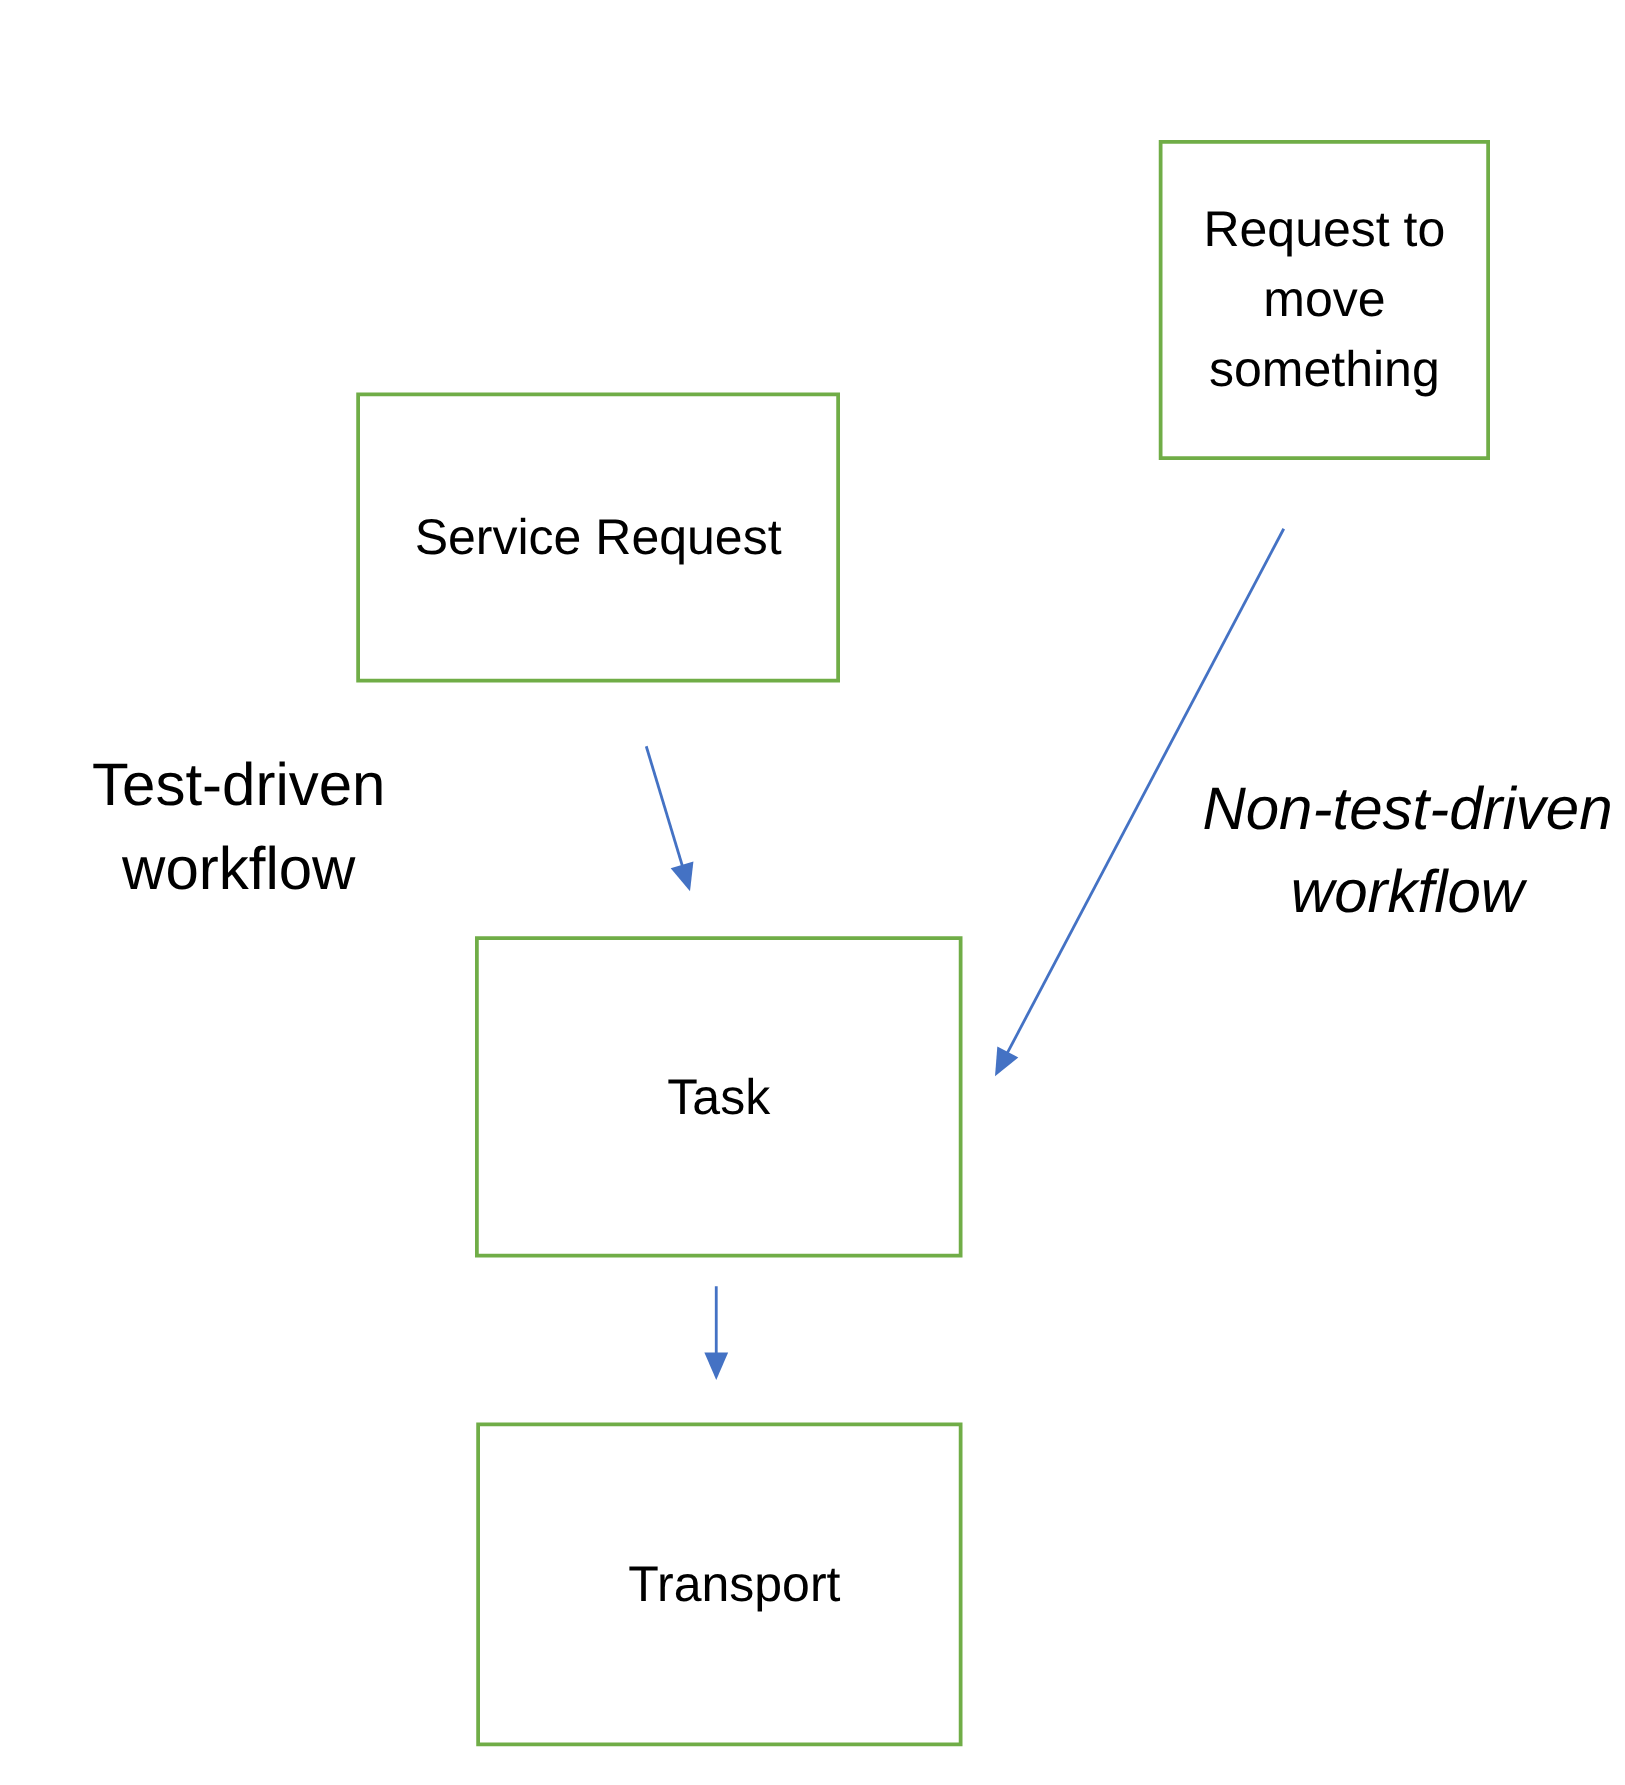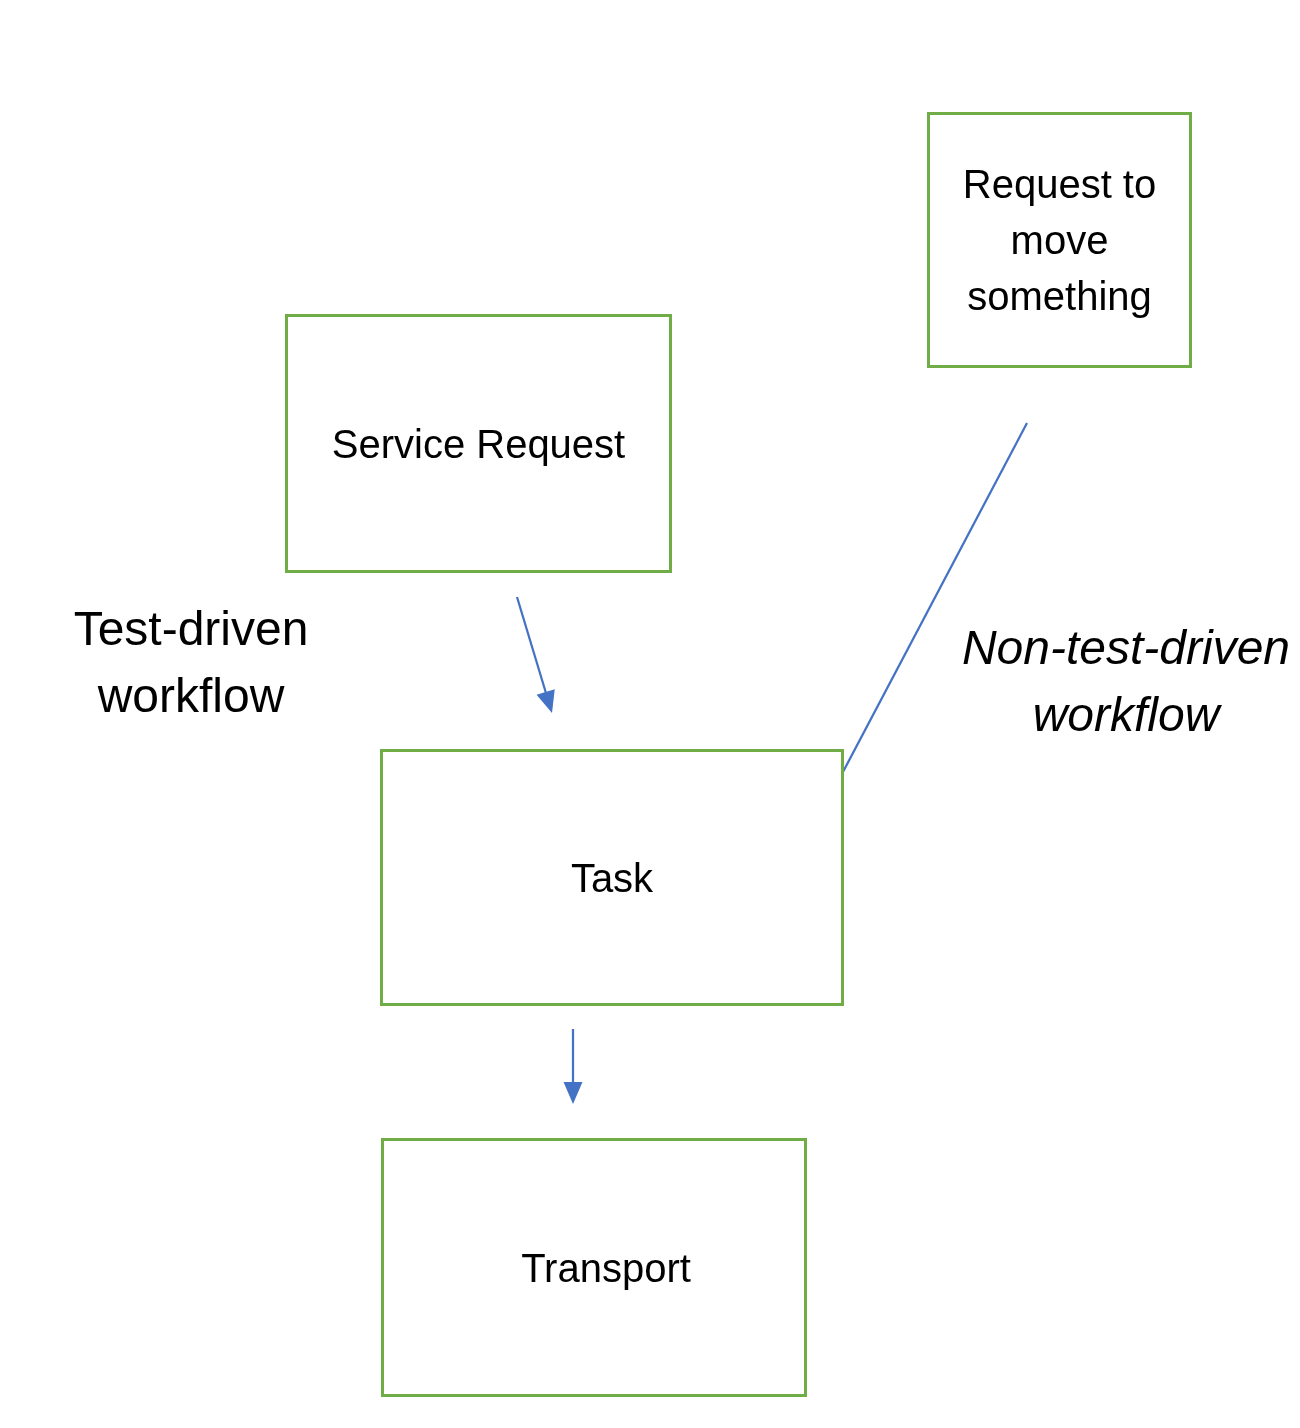--- a/index.html
+++ b/index.html
@@ -51,29 +51,29 @@
     <line x1="1027" y1="423" x2="804.3969162994555" y2="845.078574289344" stroke="#4472c4" stroke-width="2.25"></line>
     <polygon points="796,861 797.8599230187106,837.1087738622633 814.6658723799585,845.9721855116887" fill="#4472c4"></polygon>
     <line x1="573" y1="1029" x2="573" y2="1086" stroke="#4472c4" stroke-width="2.25"></line>
     <polygon points="573,1104 563.5,1082 582.5,1082" fill="#4472c4"></polygon>
   </svg>
 
 <div class="node" style="left: 927px; top: 112px; width: 265px; height: 256px;">
   <span>Request to move something</span>
 </div>
 
-<div class="node" style="left: 285px; top: 314px; width: 387px; height: 259px;">
+<div class="node" style="left: 285px; top: 314px; width: 387px; height: 232px;">
   <span>Service Request</span>
 </div>
 
-<div class="node" style="left: 380px; top: 749px; width: 464px; height: 257px;">
+<div class="node" style="left: 380px; top: 749px; width: 390px; height: 257px;">
   <span>Task</span>
 </div>
 
-<div class="node" style="left: 381px; top: 1138px; width: 426px; height: 259px; padding-left: 48px;">
+<div class="node" style="left: 381px; top: 1138px; width: 389px; height: 259px; padding-left: 48px;">
   <span>Transport</span>
 </div>
 
 <div class="flow-label" style="left: 191px; top: 662px; width: 280px;">
   <span>Test-driven workflow</span>
 </div>
 
 <div class="flow-label" style="left: 1126px; top: 681px; width: 345px; font-style: italic;">
   <span>Non-test-driven workflow</span>
 </div>

